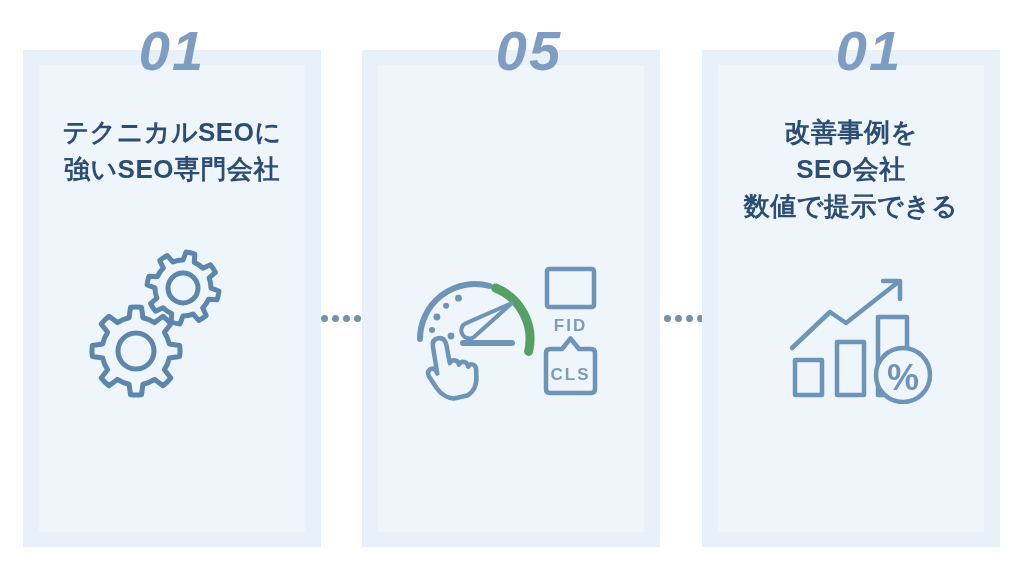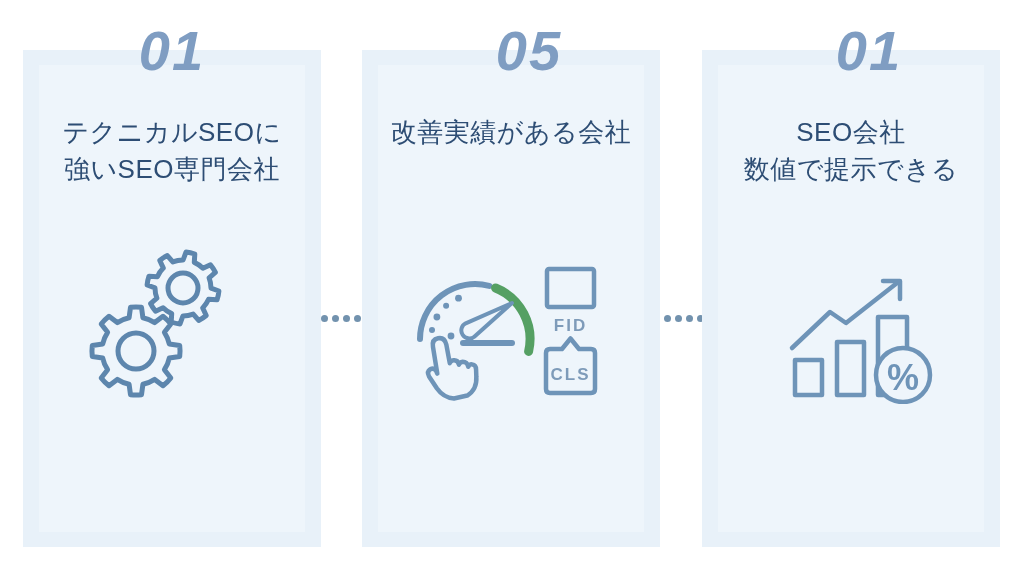--- a/index.html
+++ b/index.html
@@ -21,21 +21,21 @@
   #card3{left:702px}
   .number{
     position:absolute;top:-27px;left:0;right:0;
     text-align:center;font-size:56px;line-height:1;
     font-weight:bold;font-style:italic;
     color:#7f9dc2;letter-spacing:2px;
   }
   .num-offset{transform:translateX(18px)}
   .title{
     position:relative;margin:64px 6px 0 6px;
-    text-align:center;font-weight:normal;
+    text-align:center;font-weight:bold;
     font-size:26px;line-height:37px;
     color:#2d4d74;letter-spacing:0.5px;
   }
   .title .line{display:block}
   .icon-svg{position:absolute}
   #gears-svg{left:40px;top:190px}
   #cwv-svg{left:48px;top:212px}
   #chart-svg{left:78px;top:220px}
   svg text{font-family:"Liberation Sans","DejaVu Sans",sans-serif;font-weight:bold}
   .metric-label{fill:#7e9bb9;font-size:17px;letter-spacing:2px}
@@ -73,21 +73,20 @@
   <span class="dot"></span>
   <span class="dot"></span>
   <span class="dot"></span>
   <span class="dot"></span>
 </div>
 
 <div class="card" id="card2">
   <div class="card-inner"></div>
   <div class="number num-offset">05</div>
   <div class="title">
-    <span class="line">改善実績がある会社</span>
   </div>
   <svg class="icon-svg" id="cwv-svg" width="190" height="155" viewBox="0 0 190 155">
 
     <g>
       <path d="M 10 77 A 55 55 0 0 1 79.2 23.9" fill="none" stroke="#6e94b8" stroke-width="6" stroke-linecap="round"></path>
       <path d="M 85.6 26 A 55 55 0 0 1 118.6 89.4" fill="none" stroke="#55a063" stroke-width="9" stroke-linecap="round"></path>
       <circle cx="48.5" cy="36.2" r="3.4" fill="#6e94b8"></circle>
       <circle cx="36.1" cy="43.8" r="3.0" fill="#6e94b8"></circle>
       <circle cx="26.9" cy="55.0" r="3.4" fill="#6e94b8"></circle>
       <circle cx="22.0" cy="67.9" r="3.0" fill="#6e94b8"></circle>
@@ -122,20 +121,21 @@
   <span class="dot"></span>
   <span class="dot"></span>
   <span class="dot"></span>
   <span class="dot"></span>
 </div>
 
 <div class="card" id="card3">
   <div class="card-inner"></div>
   <div class="number num-offset">01</div>
   <div class="title">
+    <span class="line">改善事例を</span>
     <span class="line">SEO会社</span>
     <span class="line">数値で提示できる</span>
   </div>
   <svg class="icon-svg" id="chart-svg" width="160" height="134" viewBox="0 0 160 134">
     <g stroke="#6e94b8" stroke-width="4.5" fill="none" stroke-linecap="round" stroke-linejoin="round">
 
       <g>
         <path d="M 12 78 L 50 42 L 66 53 L 117 13"></path>
         <path d="M 103 11 L 120 11 L 120 29"></path>
       </g>

